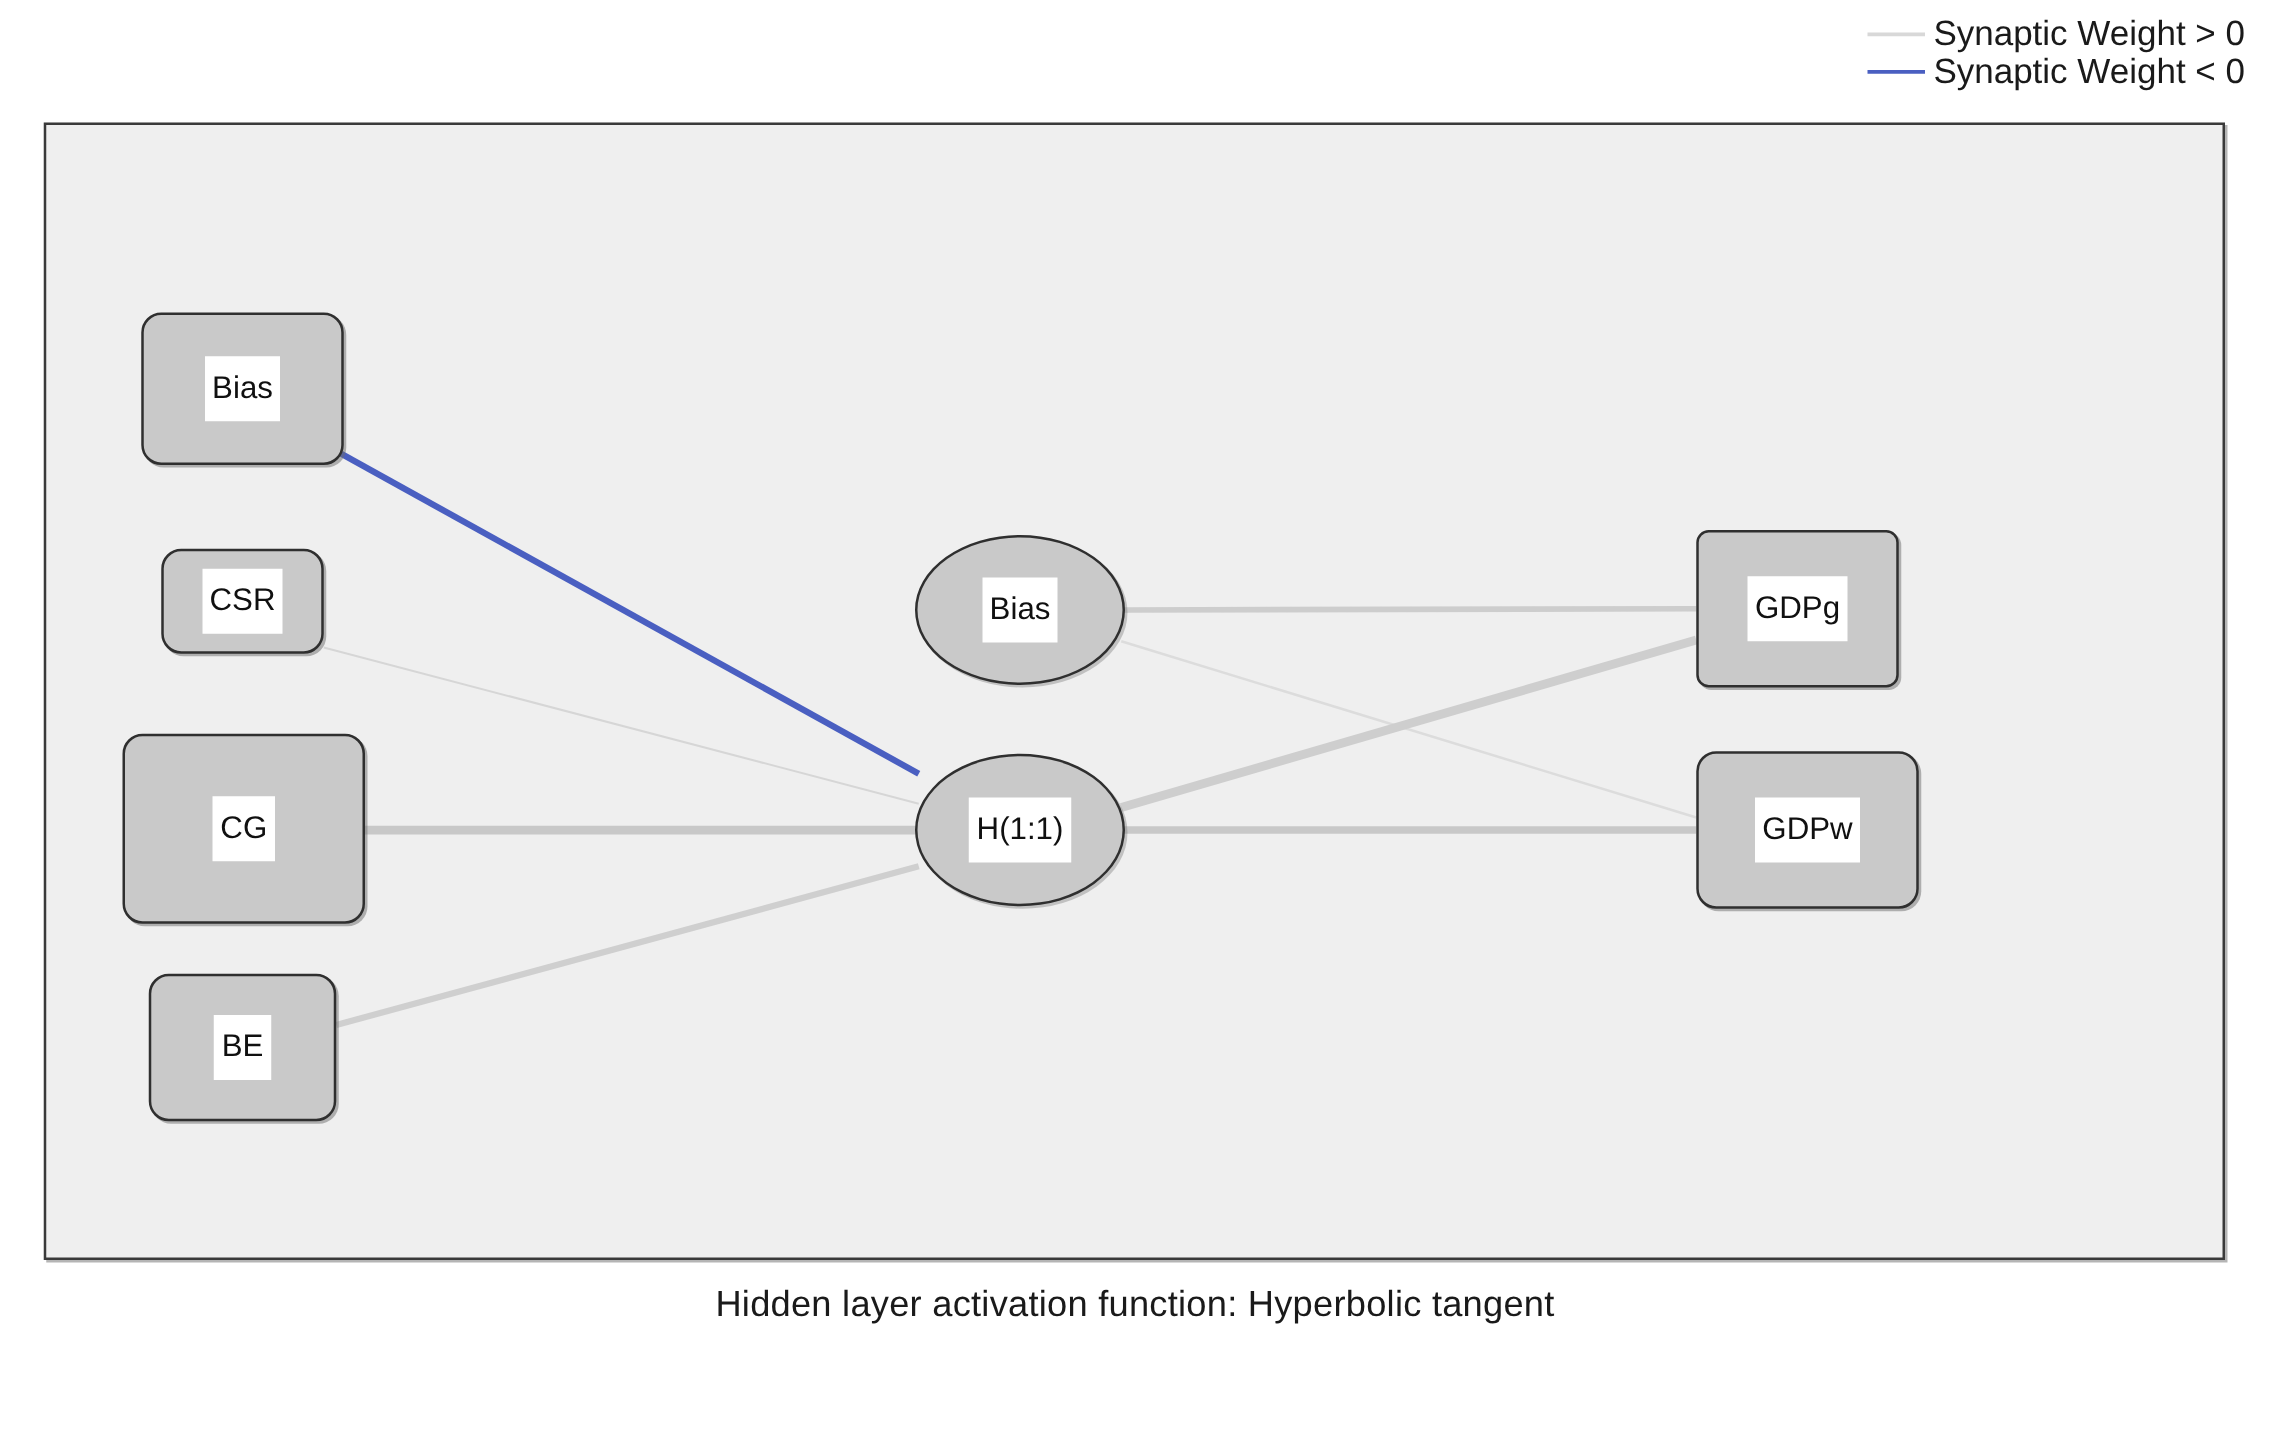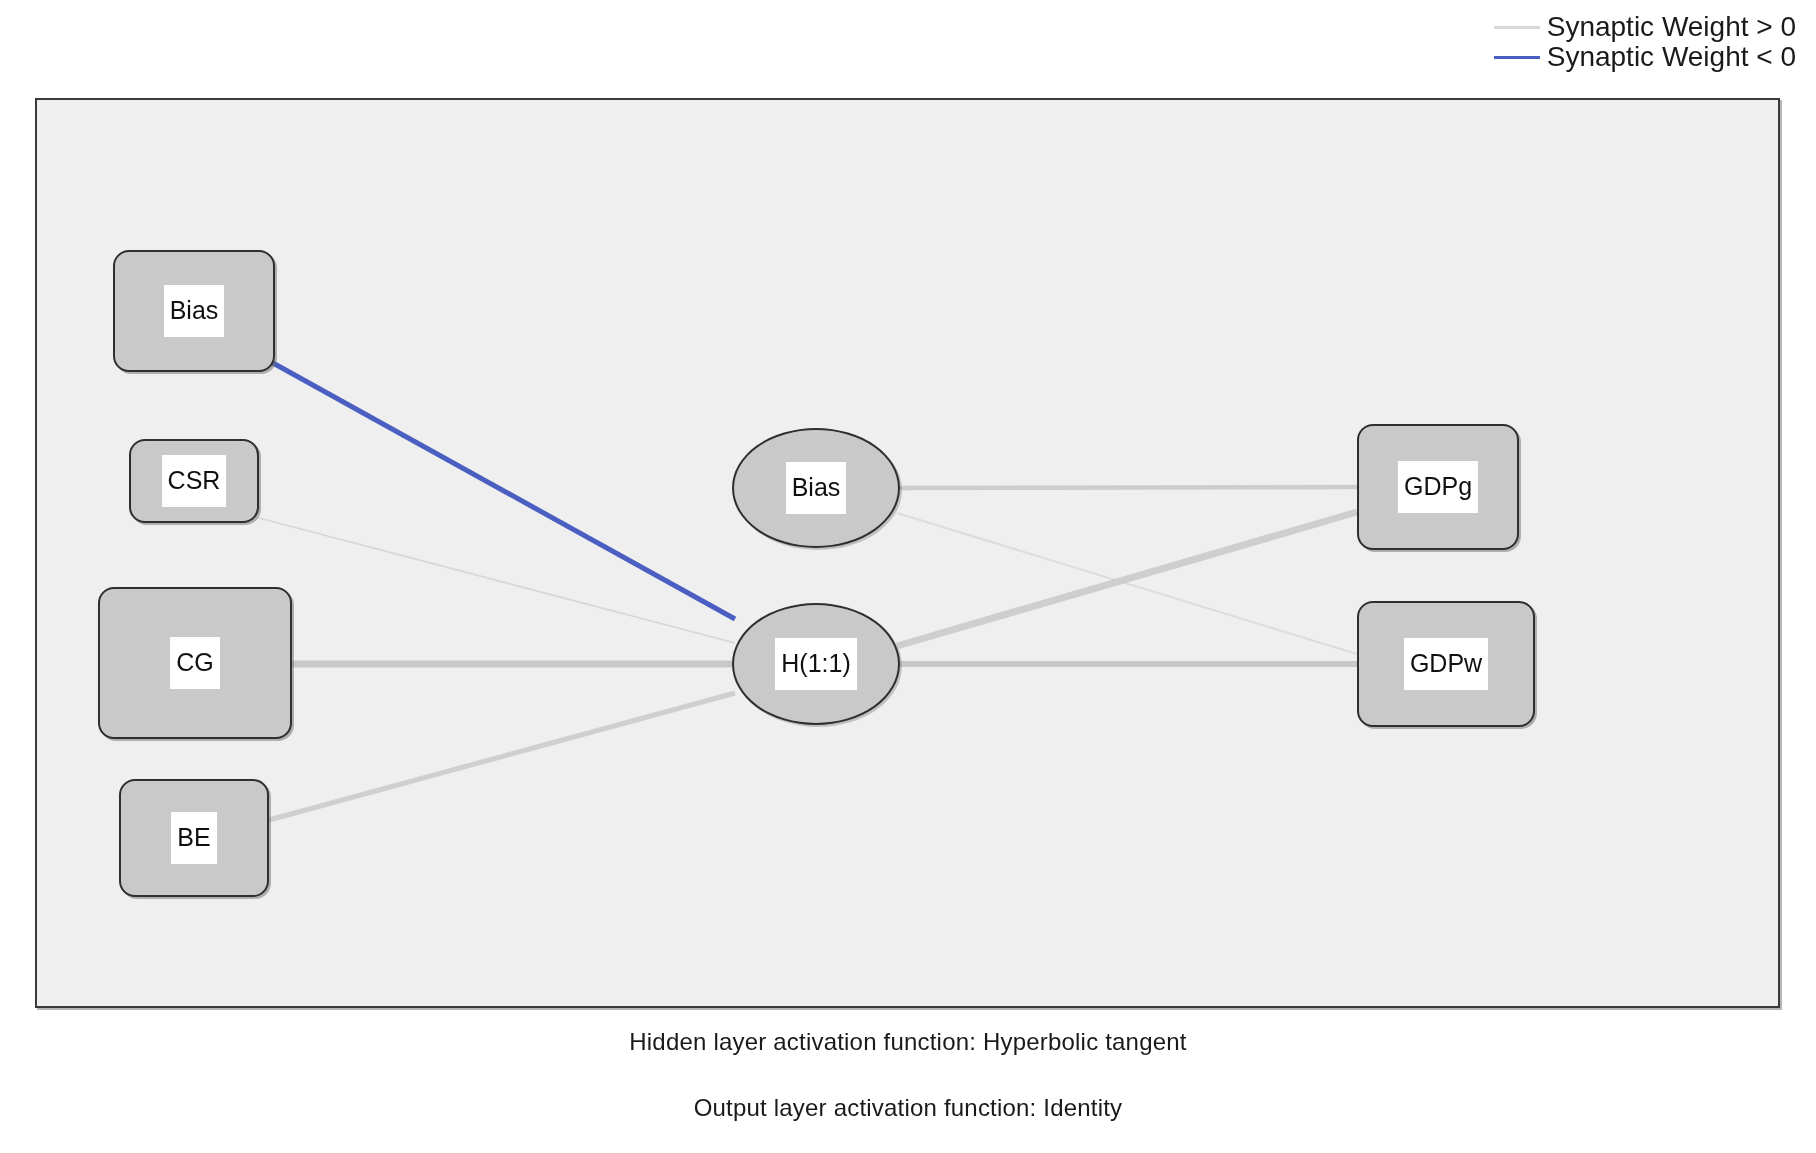--- a/index.html
+++ b/index.html
@@ -89,21 +89,21 @@
     line-height: 1.02;
     padding: 13px 6px;
     white-space: nowrap;
   }
 
   
   .caption {
     position: absolute;
     width: 100%;
     text-align: center;
-    font-size: 24px;
+    font-size: 29px;
     color: #1a1a1a;
     letter-spacing: 0.2px;
     white-space: nowrap;
   }
   #caption-hidden { top: 1028px; left: 0; }
   #caption-output { top: 1094px; left: 0; }
 </style>
 </head>
 <body>
 
@@ -145,24 +145,23 @@
       </div>
       <div class="node rect" style="left: 119px; top: 779px; width: 150px; height: 118px; justify-content: center;">
         <span class="node-label">BE</span>
       </div>
       <div class="node ellipse" style="left: 732px; top: 428px; width: 168px; height: 120px;">
         <span class="node-label">Bias</span>
       </div>
       <div class="node ellipse" style="left: 732px; top: 603px; width: 168px; height: 122px;">
         <span class="node-label">H(1:1)</span>
       </div>
-      <div class="node rect" style="left: 1357px; top: 424px; width: 162px; height: 126px;">
+      <div class="node rect" style="left: 1357px; top: 424px; width: 162px; height: 126px; border-radius: 10px;">
         <span class="node-label">GDPg</span>
       </div>
       <div class="node rect" style="left: 1357px; top: 601px; width: 178px; height: 126px; align-items: center;">
         <span class="node-label">GDPw</span>
       </div>
     </div>
 
   <div class="caption" id="caption-hidden">Hidden layer activation function: Hyperbolic tangent</div>
-  <div class="caption" id="caption-output">Output layer activation function: Identity</div>
 
 </div>
 
 </body></html>

